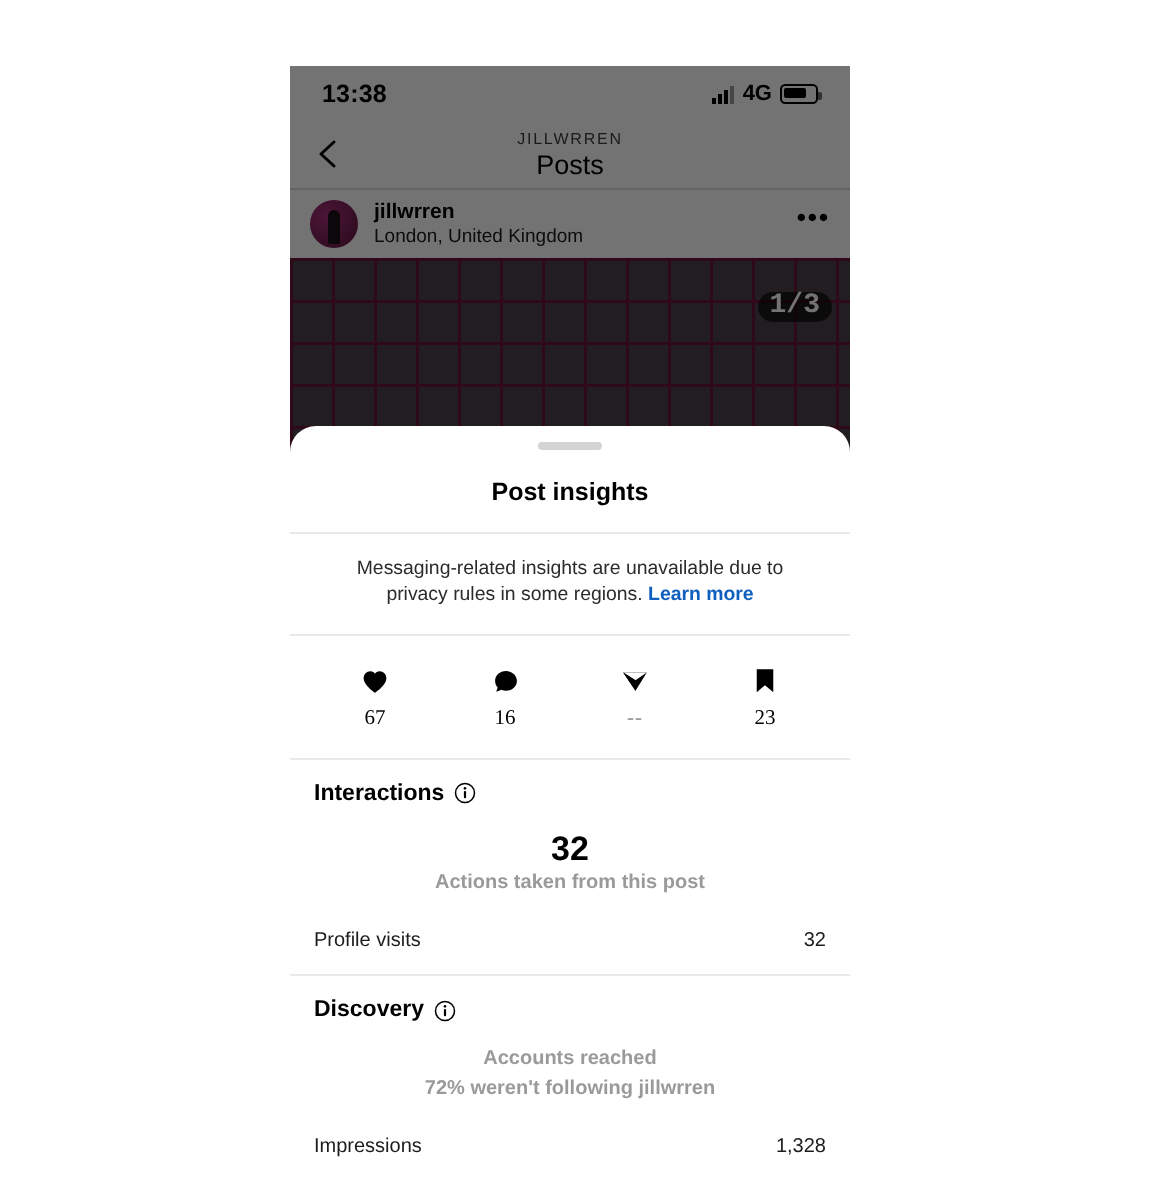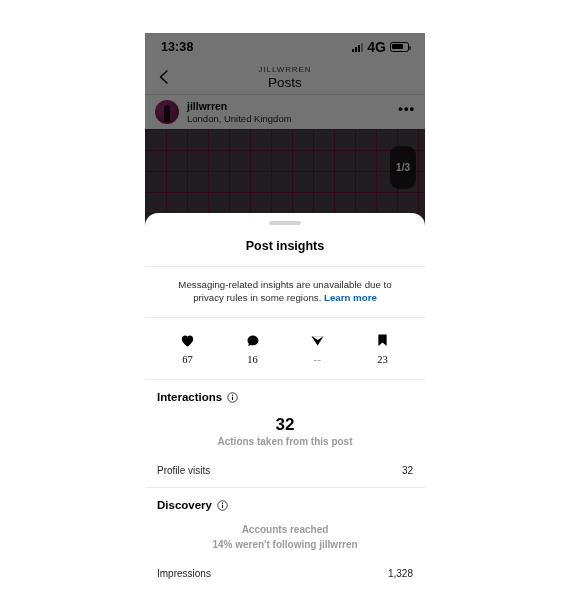--- a/index.html
+++ b/index.html
@@ -67,21 +67,21 @@
   .signal-bars i {
     display: block;
     width: 2px;
     background: #000;
   }
   .signal-bars i:nth-child(1){ height: 3px; }
   .signal-bars i:nth-child(2){ height: 5px; }
   .signal-bars i:nth-child(3){ height: 7px; }
   .signal-bars i:nth-child(4){ height: 9px; background: #9a9a9a; }
   #net-label {
-    font-size: 14px;
+    font-size: 11px;
     font-weight: bold;
     color: #000;
   }
   .battery {
     position: relative;
     width: 19px; height: 10px;
     border: 1.2px solid #000;
     border-radius: 2.6px;
     box-sizing: border-box;
   }
@@ -195,25 +195,26 @@
       repeating-linear-gradient(to right, #6b1638 0px, #6b1638 1.4px, transparent 1.4px, transparent 21px),
       repeating-linear-gradient(to bottom, #6b1638 0px, #6b1638 1.4px, transparent 1.4px, transparent 21px),
       #4b4249;
     overflow: hidden;
   }
   #carousel-badge {
     position: absolute;
     right: 9px; top: 17px;
     background: rgba(0,0,0,.62);
     color: #fff;
-    font-size: 10px;
+    font-size: 14px;
     font-weight: bold;
     border-radius: 9px;
-    padding: 17px 6px;
+    padding: 3px 6px;
     line-height: 9px;
+    font-family: Liberation Mono, monospace;
   }
 
   
   #dim {
     position: absolute;
     left: 0; top: 0;
     width: 280px; height: 200px;
     background: rgba(0,0,0,.55);
     pointer-events: none;
   }
@@ -283,21 +284,21 @@
     color: #000;
   }
   .metric .val.dash { color: #8e8e8e; letter-spacing: .5px; }
 
   
   .section {
     padding: 11px 12px 0 12px;
   }
   .section-head {
     display: flex;
-    align-items: flex-end;
+    align-items: center;
     gap: 5px;
   }
   .section-head .label {
     font-size: 11.5px;
     font-weight: bold;
     color: #000;
   }
   .info-icon {
     width: 11px; height: 11px;
     display: block;
@@ -469,21 +470,21 @@
       <div class="section-head">
         <span class="label">Discovery</span>
         <svg class="info-icon" viewBox="0 0 16 16">
           <circle cx="8" cy="8" r="6.9" fill="none" stroke="#000" stroke-width="1.1"></circle>
           <circle cx="8" cy="4.6" r="0.95" fill="#000"></circle>
           <rect x="7.2" y="6.6" width="1.6" height="5.2" rx="0.7" fill="#000"></rect>
         </svg>
       </div>
       <div class="big-block">
         <div class="big-sub">Accounts reached</div>
-        <div class="big-sub">14% weren't following jillwrren</div>
+        <div class="big-sub">72% weren't following jillwrren</div>
       </div>
     </div>
     <div class="kv-row last">
       <span class="k">Impressions</span>
       <span class="v">1,328</span>
     </div>
 
     <div id="home-indicator"></div>
   </div>
 

